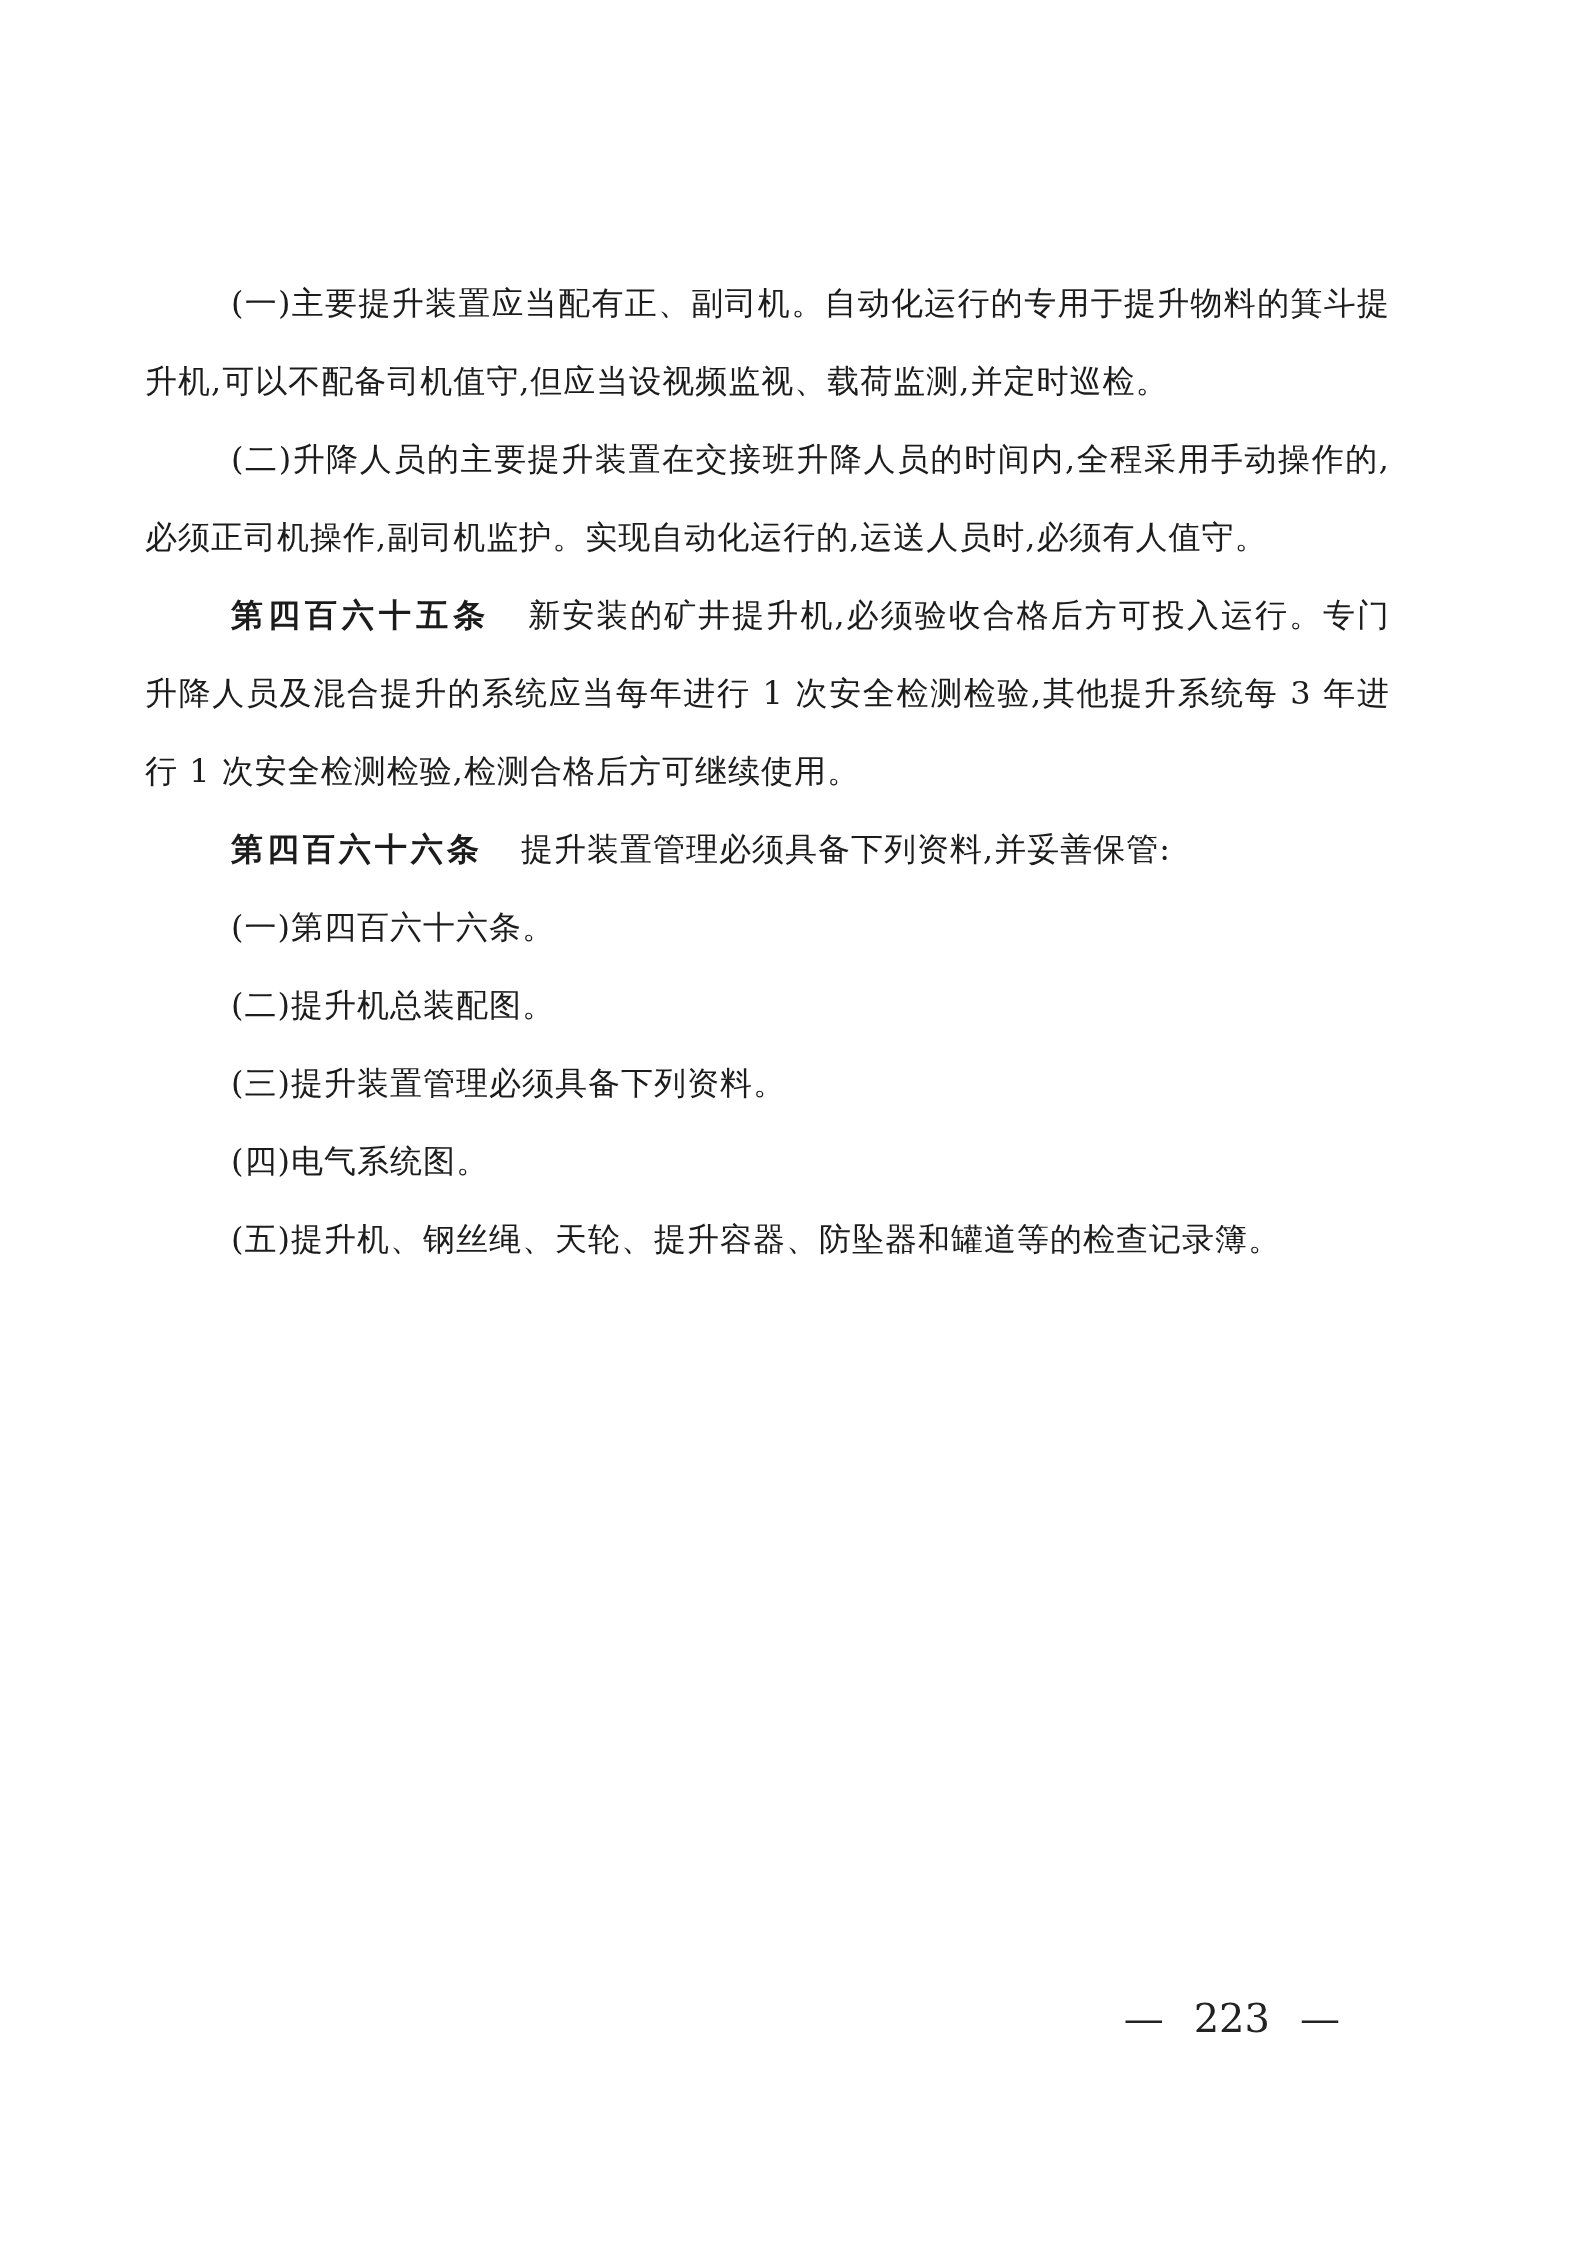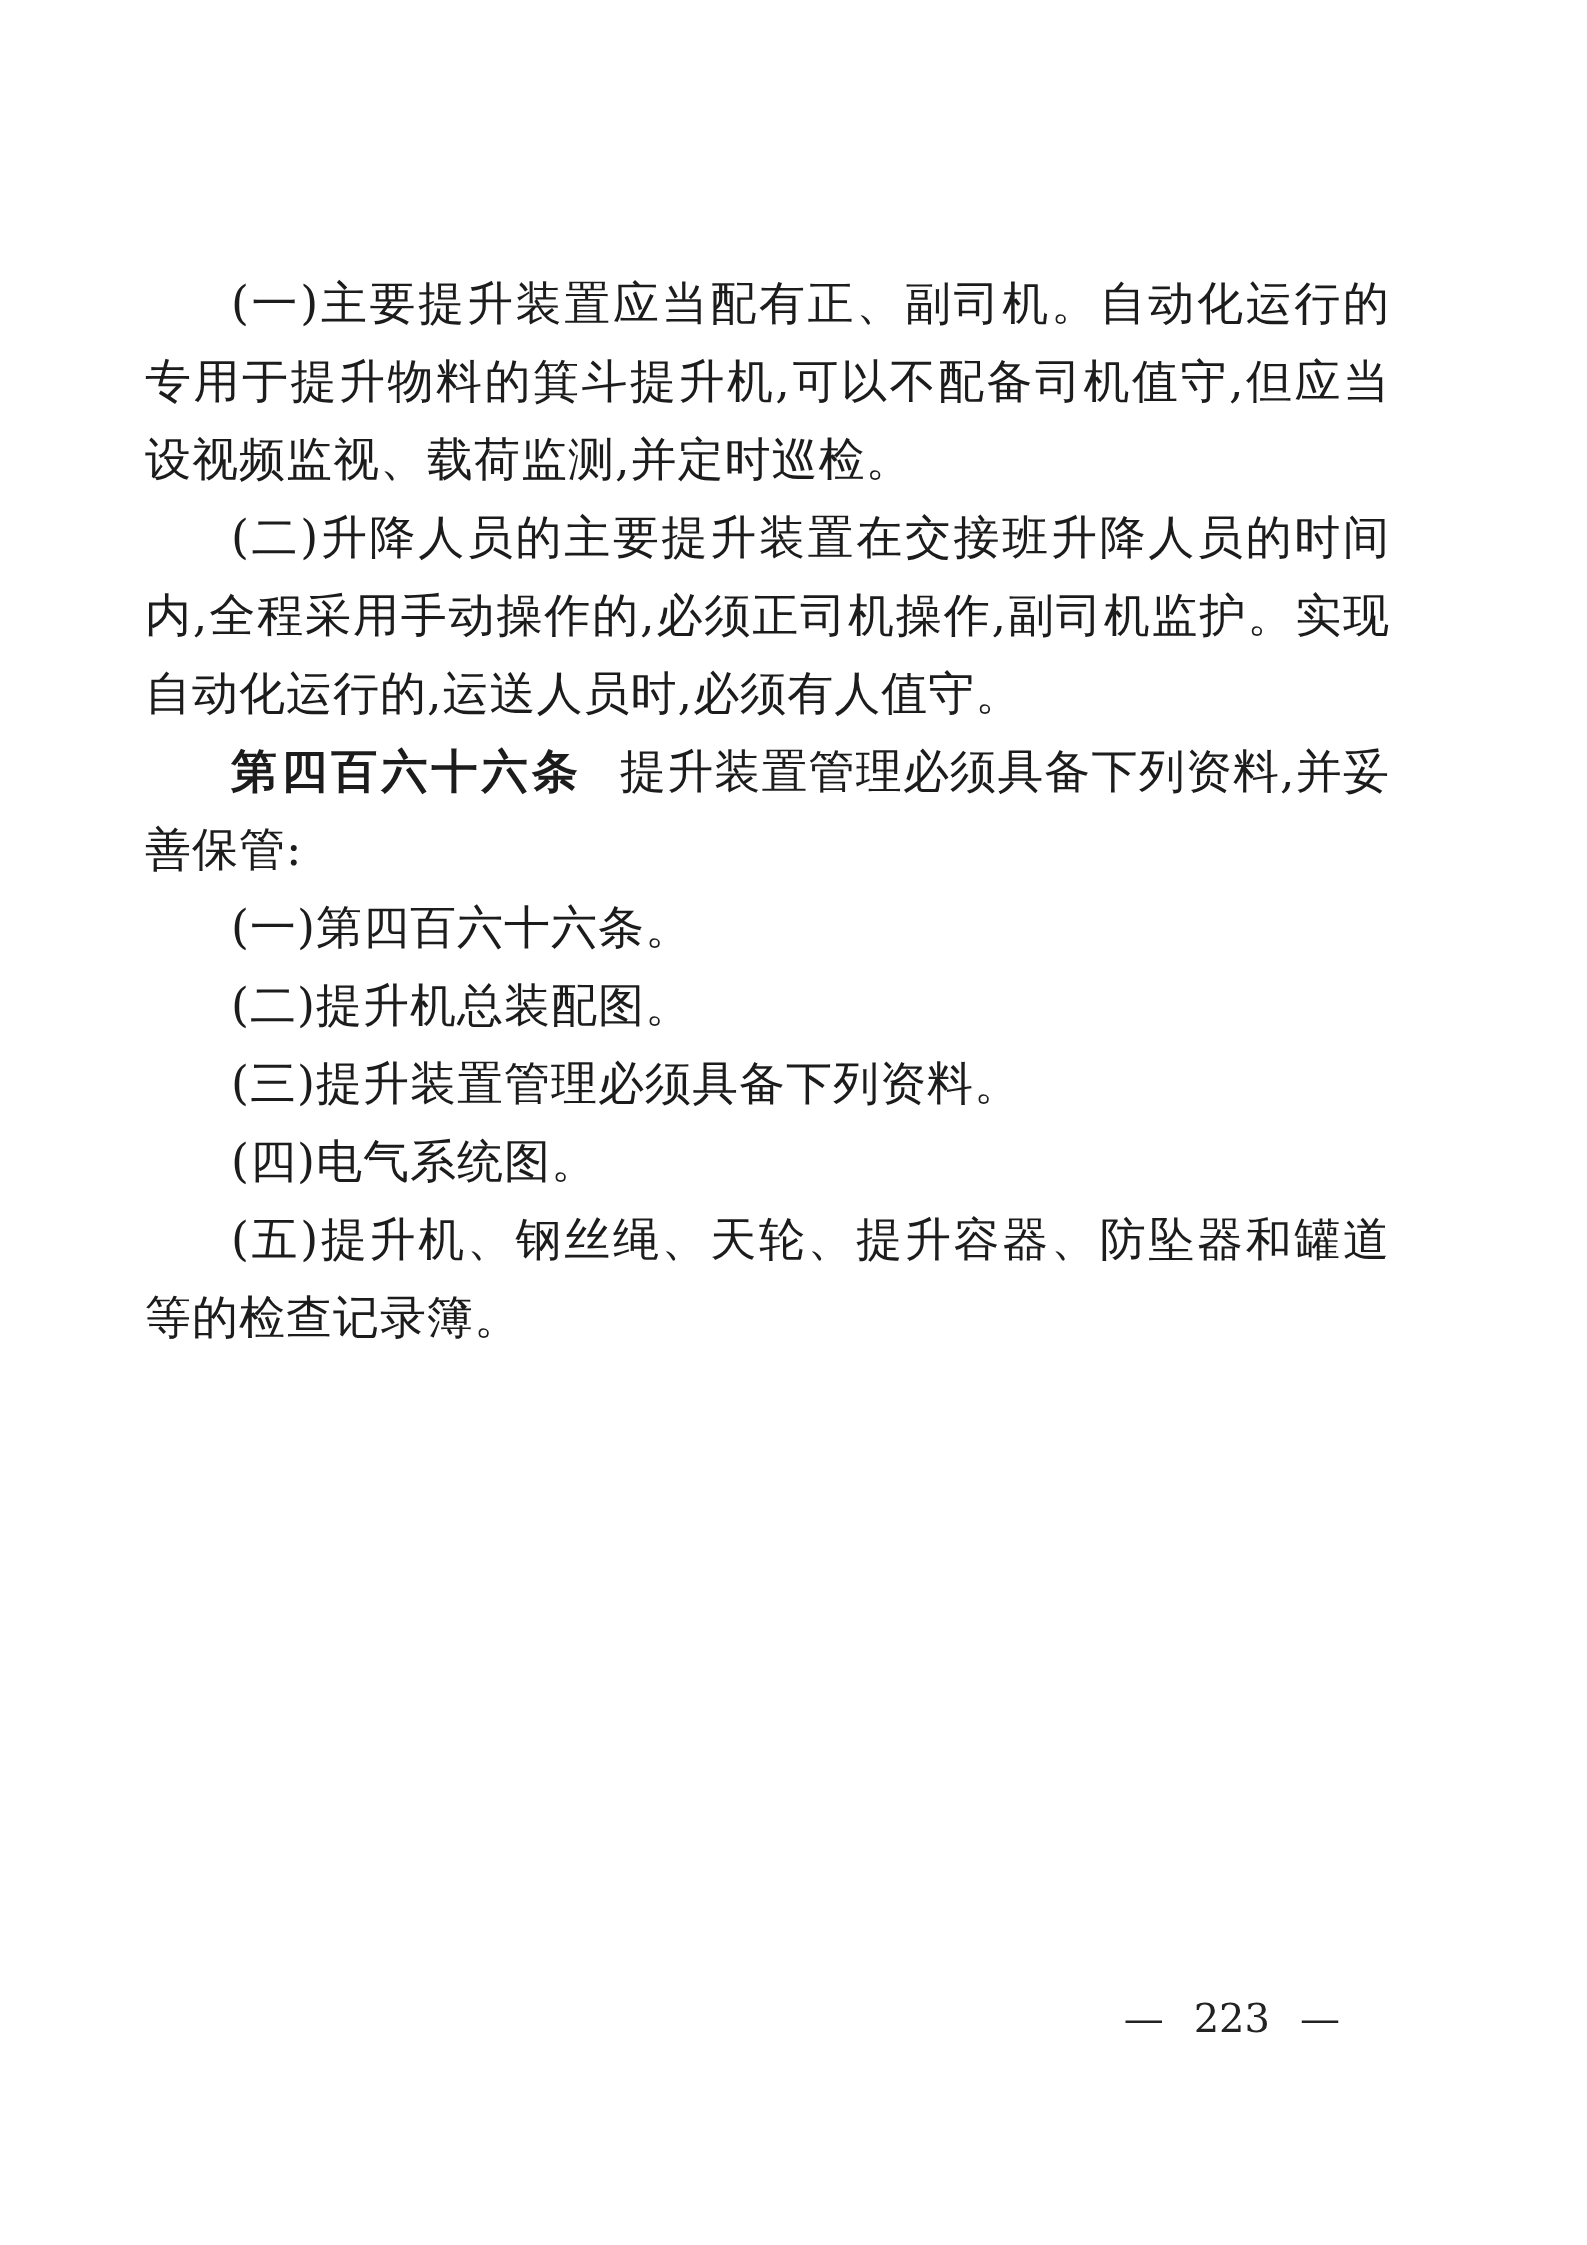--- a/index.html
+++ b/index.html
@@ -14,21 +14,21 @@
     overflow: hidden;
   }
   .content {
     position: absolute;
     left: 145px;
     top: 264px;
     width: 1245px;
   }
   .content p {
     margin: 0;
-    font-size: 46px;
+    font-size: 32px;
     line-height: 78px;
     letter-spacing: 1px;
     text-align: justify;
     text-indent: 86px; 
     word-break: break-all;
   }
   .article-no {
     font-family: "Liberation Sans", sans-serif;
     font-weight: 700;
     letter-spacing: 4px;
@@ -53,20 +53,21 @@
 <div class="page">
 
   <div class="content">
 
     <p><span>(一)主要提升装置应当配有正、副司机。自动化运行的专用于提升物料的箕斗提升机,可以不配备司机值守,但应当设视频监视、载荷监测,并定时巡检。</span></p>
 
     <p><span>(二)升降人员的主要提升装置在交接班升降人员的时间内,全程采用手动操作的,必须正司机操作,副司机监护。实现自动化运行的,运送人员时,必须有人值守。</span></p>
 
 
 
+    <p><span class="article-no">第四百六十五条</span><span>新安装的矿井提升机,必须验收合格后方可投入运行。专门升降人员及混合提升的系统应当每年进行 1 次安全检测检验,其他提升系统每 3 年进行 1 次安全检测检验,检测合格后方可继续使用。</span></p>
 
     <p><span class="article-no">第四百六十六条</span><span>提升装置管理必须具备下列资料,并妥善保管:</span></p>
 
     <p><span>(一)第四百六十六条。</span></p>
 
     <p><span>(二)提升机总装配图。</span></p>
 
     <p><span>(三)提升装置管理必须具备下列资料。</span></p>
 
     <p><span>(四)电气系统图。</span></p>

